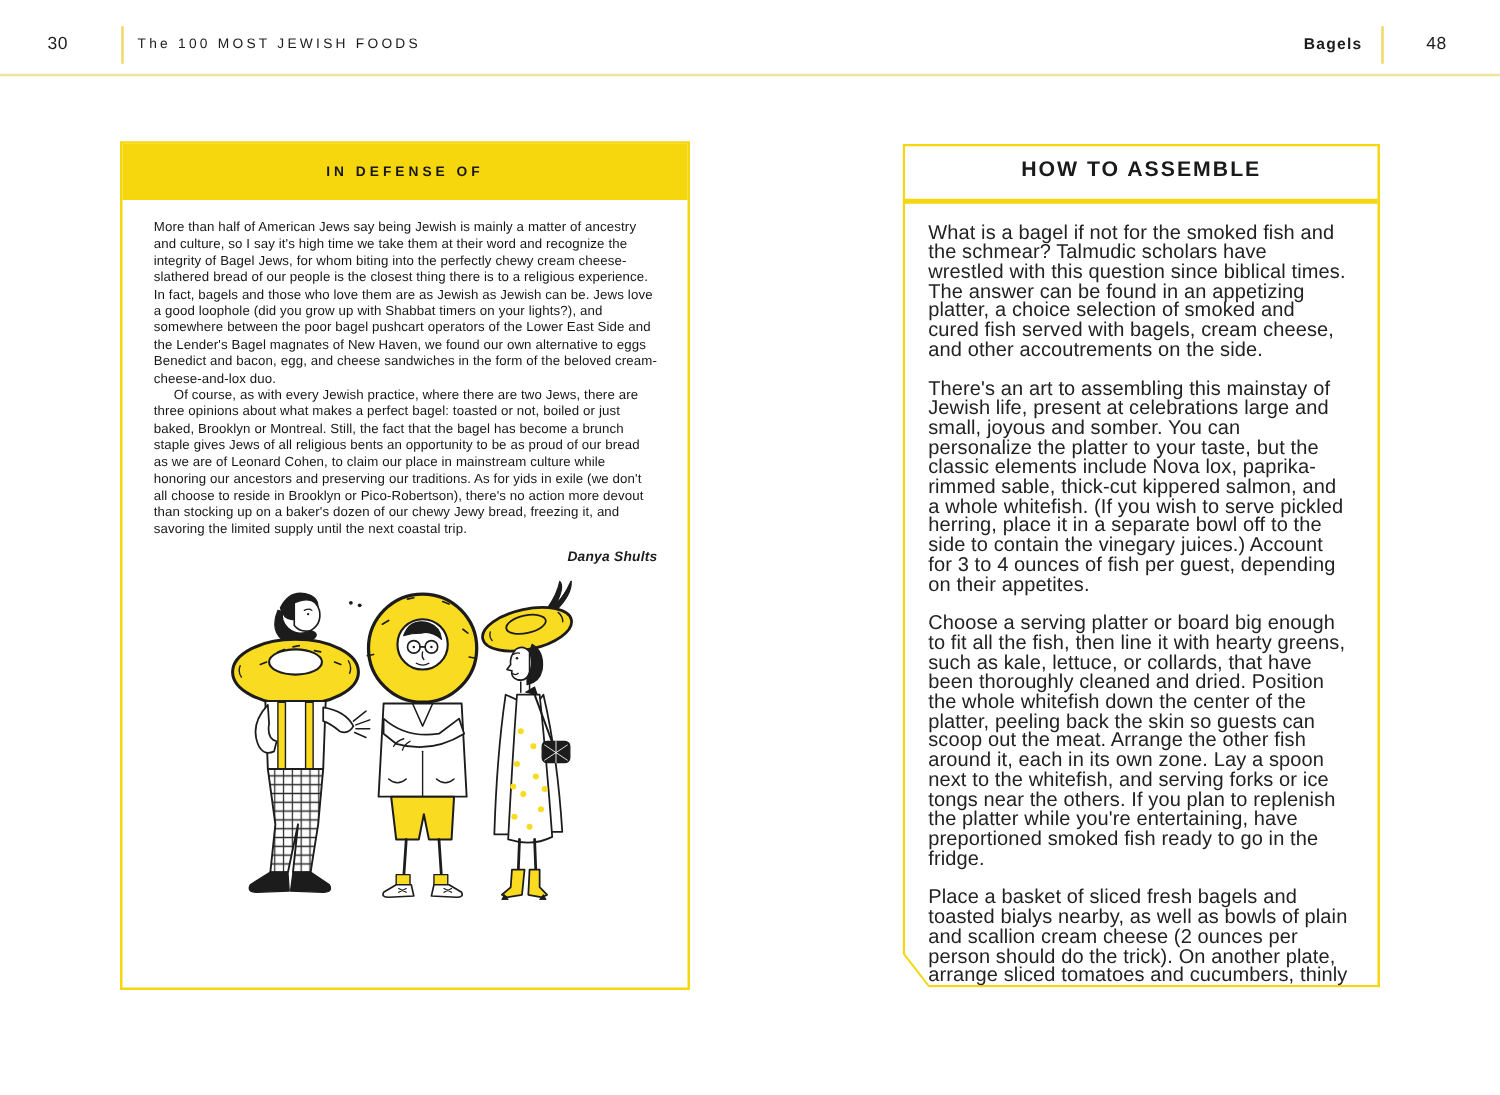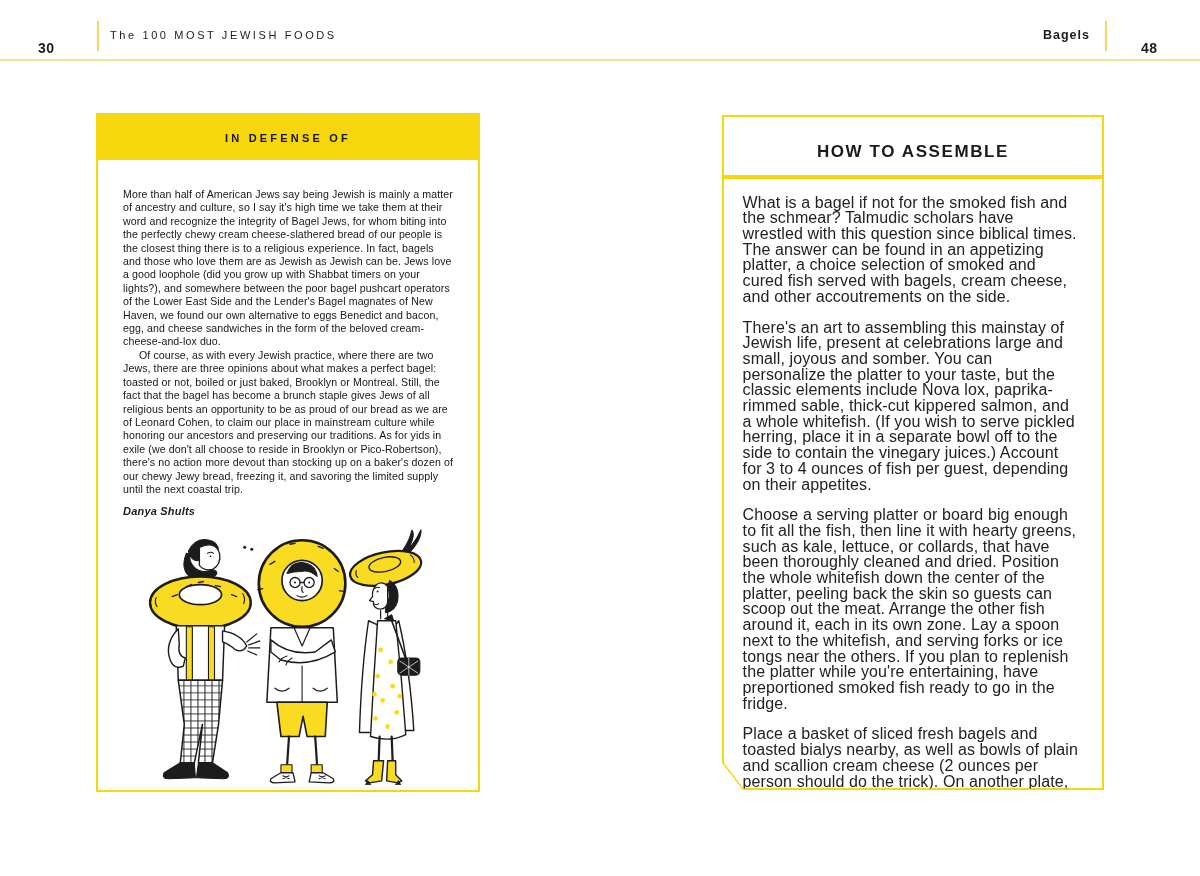--- a/index.html
+++ b/index.html
@@ -3,70 +3,70 @@
 <meta charset="utf-8">
 <style>
   * { margin:0; padding:0; box-sizing:border-box; }
   html,body { background:#ffffff; }
   .spread {
     position:relative; width:1200px; height:876px; background:#ffffff;
     font-family:"Liberation Sans", sans-serif; color:#1c1c1c; overflow:hidden;
   }
 
   
-  .pageno { position:absolute; top:40px; font-size:14px; font-weight:bold; letter-spacing:0.5px; }
+  .pageno { position:absolute; top:26px; font-size:14px; font-weight:normal; letter-spacing:0.5px; }
   .pageno-left { left:38px; }
   .pageno-right { left:1141px; }
   .vbar { position:absolute; top:21px; width:2px; height:30px; background:#f0d964; }
   .vbar-left { left:97px; }
   .vbar-right { left:1105px; }
   .running-title-left {
     position:absolute; left:110px; top:29px; font-size:11px; font-weight:normal;
     letter-spacing:2.6px;
     text-align:center;
   }
   .running-title-right {
     position:absolute; right:110px; top:28px; font-size:12.5px; font-weight:bold;
     letter-spacing:1px;
   }
   .top-rule { position:absolute; left:0; top:59px; width:1200px; height:2px; background:#f1e49b; }
 
   
   .left-box {
-    position:absolute; left:96px; top:113px; width:384px; height:679px;
+    position:absolute; left:96px; top:113px; width:456px; height:679px;
     border:2.5px solid #f6d60d; background:#fff;
   }
   .left-box-band {
     height:45px; background:#f6d60d; display:flex; align-items:center; justify-content:center;
   }
   .left-box-band-title { font-size:11px; font-weight:bold; letter-spacing:3.2px; color:#161616; }
-  .left-box-body { padding:28px 24px 0 25px; }
+  .left-box-body { padding:16px 24px 0 25px; }
   .essay-par {
     font-size:10.6px; line-height:13.4px; letter-spacing:0.1px; color:#161616;
     text-align:left;
   }
   .essay-par.indented { text-indent:16px; }
   .byline {
-    margin-top:9px; text-align:left; font-size:11px; font-weight:bold; font-style:italic;
+    margin-top:9px; text-align:right; font-size:11px; font-weight:bold; font-style:italic;
     letter-spacing:0.2px;
   }
   .illustration-wrap { margin-top:10px; display:flex; justify-content:center; }
 
   
   .right-box-outer {
     position:absolute; left:722px; top:115px; width:382px; height:675px; background:#f6d60d;
     clip-path: polygon(0 0, 100% 0, 100% 100%, 21px 100%, 0 calc(100% - 27px));
   }
   .right-box-inner {
     position:absolute; left:1.6px; top:1.6px; width:calc(100% - 3.2px); height:calc(100% - 3.2px);
     background:#fff;
     clip-path: polygon(0 0, 100% 0, 100% 100%, 20px 100%, 0 calc(100% - 26px));
   }
   .howto-title {
-    margin-top:24px; text-align:center; font-size:17px; font-weight:bold;
+    margin-top:8px; text-align:center; font-size:17px; font-weight:bold;
     letter-spacing:1.6px; line-height:21px; color:#1a1a1a;
   }
   .thick-rule { margin-top:13px; width:100%; height:4px; background:#f6d60d; }
   .right-box-body { padding:16px 24px 0 19px; }
   .howto-par { font-size:16px; line-height:15.7px; letter-spacing:0.1px; color:#222; margin-bottom:15px; }
   .howto-par:last-child { margin-bottom:0; }
 </style>
 </head>
 <body>
 

